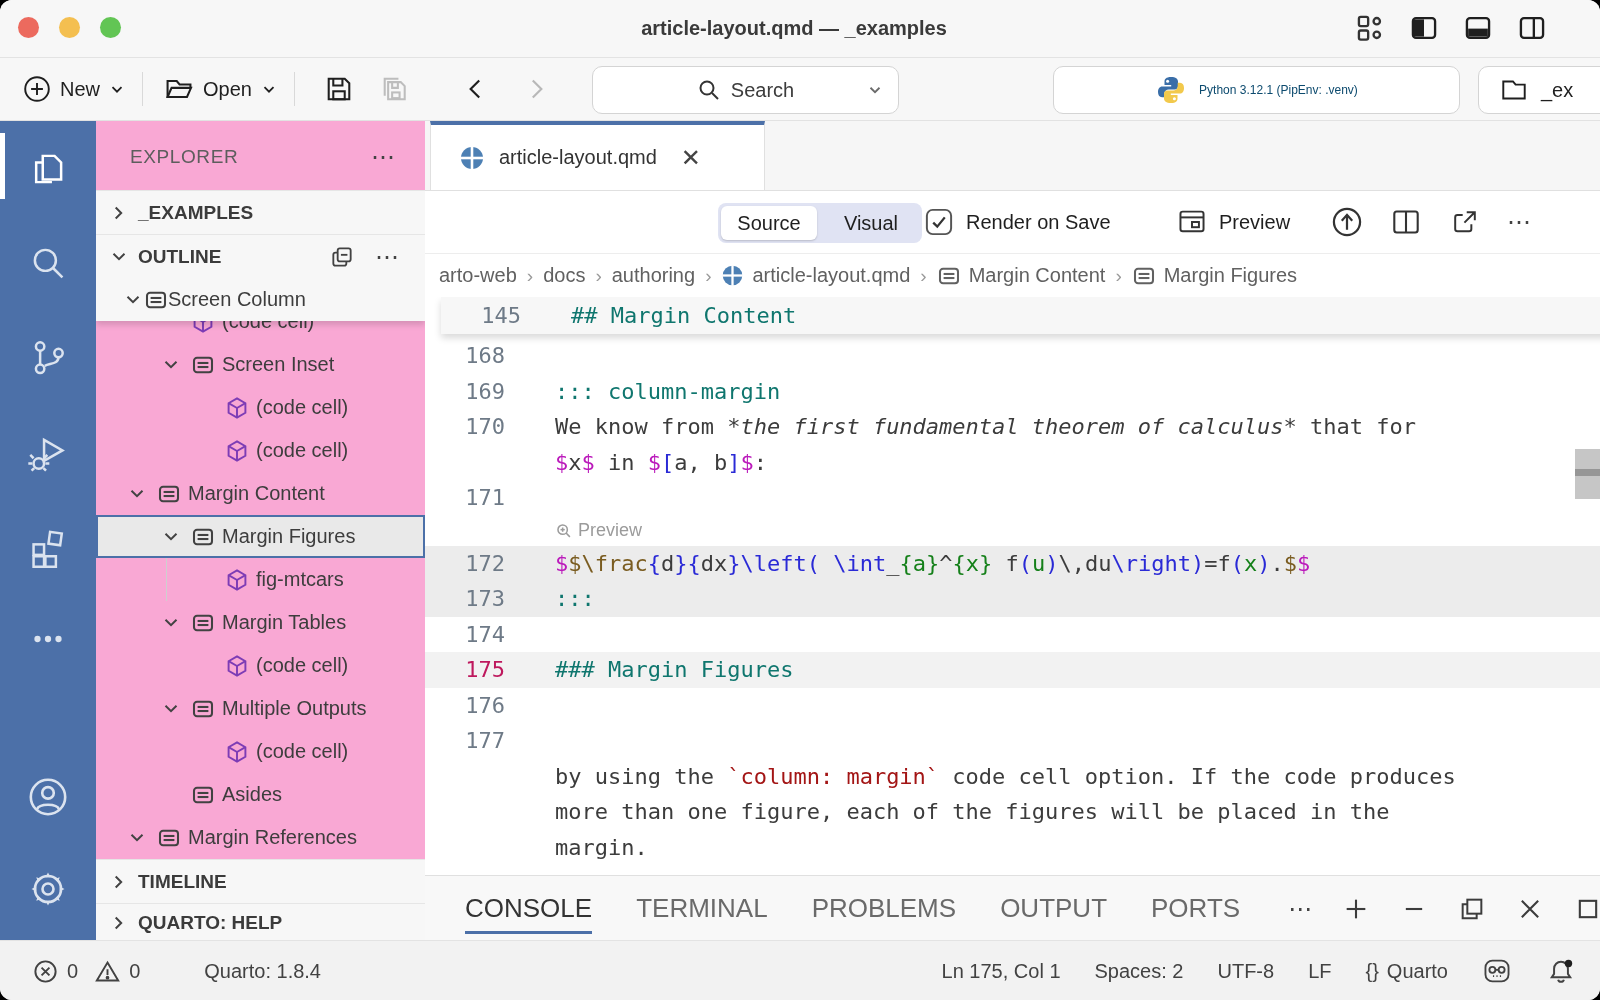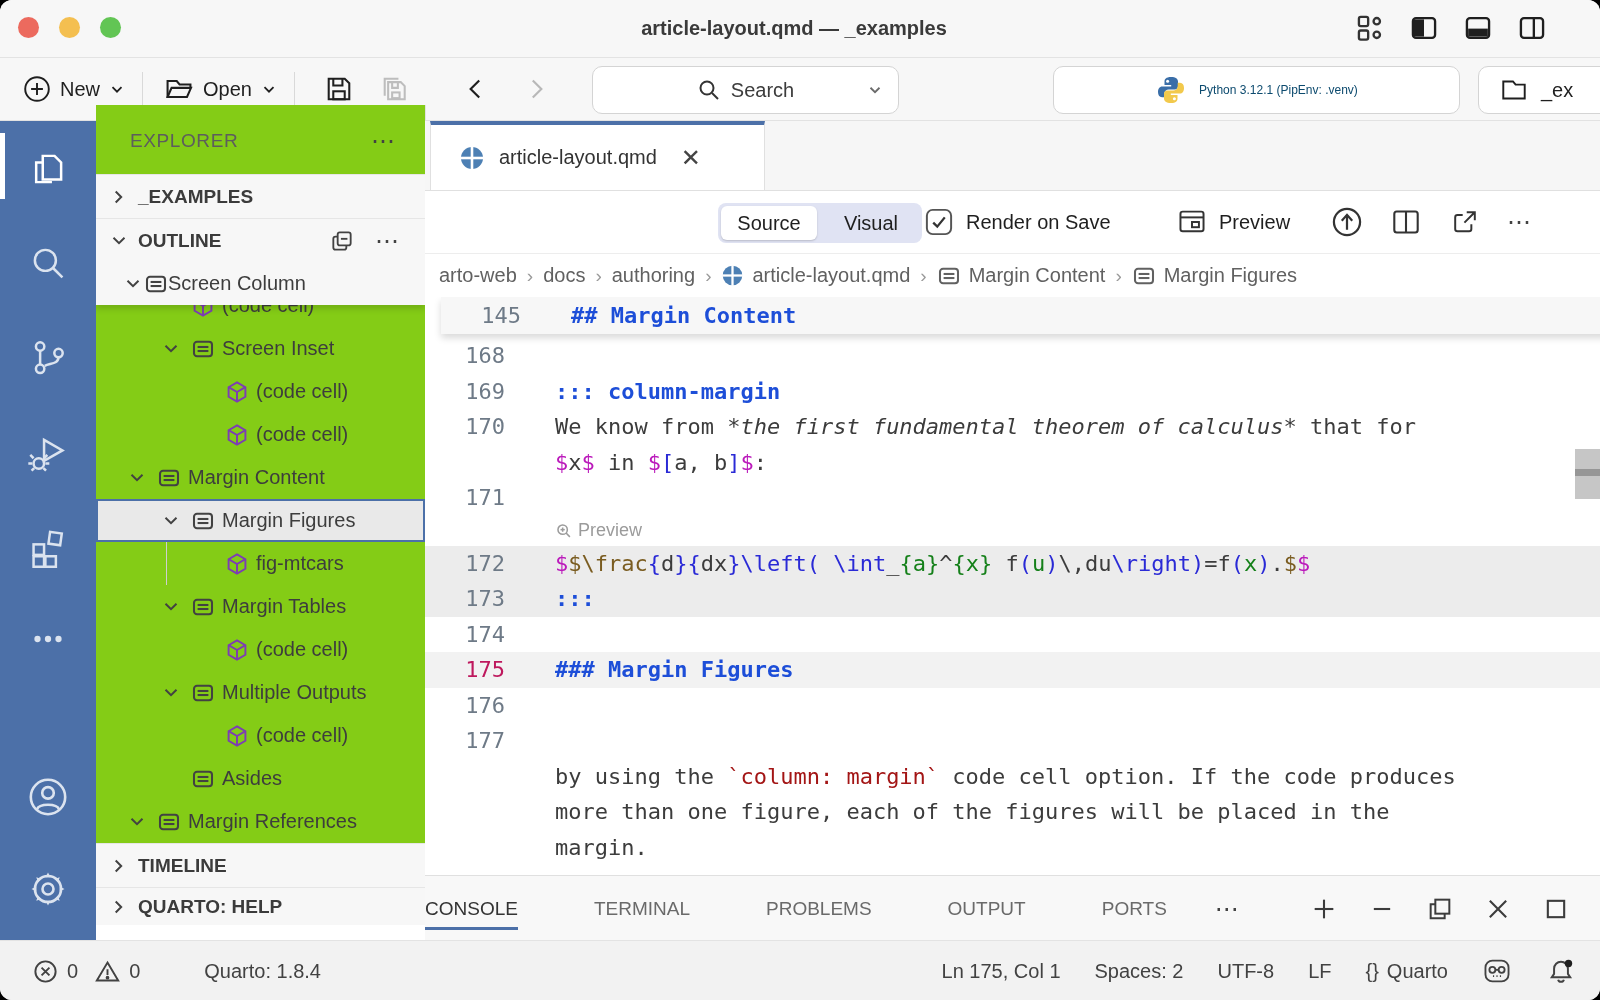--- a/index.html
+++ b/index.html
@@ -24,21 +24,21 @@
   .searchbox .chev{position:absolute;right:14px;top:14px;}
   .pybtn{position:absolute;left:1053px;top:8px;width:405px;height:46px;border:1px solid #d4d4d4;border-radius:10px;
          background:#fff;display:flex;align-items:center;justify-content:center;gap:12px;font-size:12px;color:#0c4a6e;}
   .wsbtn{position:absolute;left:1478px;top:8px;width:140px;height:46px;border:1px solid #d4d4d4;border-radius:10px;
          background:#fff;display:flex;align-items:center;padding-left:20px;gap:12px;font-size:20px;color:#1f1f1f;overflow:hidden;}
   
   .activitybar{position:absolute;left:0;top:121px;width:96px;height:819px;background:#4c70a8;}
   .act-item{position:absolute;left:0;width:96px;height:64px;display:flex;align-items:center;justify-content:center;}
   .act-active-bar{position:absolute;left:0;top:-4px;width:5px;height:66px;background:#fff;}
   
-  .sidebar{position:absolute;left:96px;top:105px;width:329px;height:819px;background:#84cc16;border-right:1px solid #e2e2e2;}
+  .sidebar{position:absolute;left:96px;top:121px;width:329px;height:819px;background:#f9a8d4;border-right:1px solid #e2e2e2;}
   .sb-header{position:absolute;left:0;top:14px;width:100%;height:44px;display:flex;align-items:center;}
   .sb-header .lbl{margin-left:34px;font-size:19px;letter-spacing:.6px;color:#5d5d5d;}
   .dots{margin-left:auto;margin-right:28px;font-size:24px;color:#424242;letter-spacing:2px;}
   .sb-section{position:absolute;left:0;width:100%;height:44px;border-top:1px solid #e6e6e6;display:flex;align-items:center;background:#f7f7f7;}
   .sb-section .chev{margin-left:12px;}
   .sb-section .lbl{margin-left:8px;font-size:19px;font-weight:700;color:#3b3b3b;}
   .outline-icons{margin-left:auto;margin-right:24px;display:flex;align-items:center;gap:20px;}
   .tree{position:absolute;left:0;top:157px;width:100%;height:581px;overflow:hidden;}
   .tree-list{position:absolute;top:22px;left:0;width:100%;}
   .trow{position:relative;height:43px;display:flex;align-items:center;font-size:20px;color:#3d3d3d;}
@@ -73,29 +73,29 @@
   .sticky-line{position:absolute;top:0;left:16px;width:100%;height:37px;background:#f7f7f7;z-index:2;
                box-shadow:0 4px 7px rgba(0,0,0,.15);display:flex;align-items:center;}
   .lines{position:absolute;top:41px;left:0;width:100%;}
   .lrow{display:flex;align-items:center;height:35.5px;}
   .lrow.lens{height:30px;}
   .gut{flex:0 0 130px;text-align:right;padding-right:50px;box-sizing:border-box;color:#6e7a87;}
   .gut.active{color:#be185d;}
   .ltxt{white-space:pre;}
   .bg-math{background:#ececec;}
   .bg-cur{background:#f2f2f2;}
-  .c-t{color:#3c3c3c}.c-md{color:#1d4ed8;font-weight:700}.c-it{color:#3c3c3c;font-style:italic}
+  .c-t{color:#3c3c3c}.c-md{color:#0f766e;font-weight:400}.c-it{color:#3c3c3c;font-style:italic}
   .c-dlr{color:#bb1abb}.c-olv{color:#7a5c20}.c-blu{color:#2a2ad6}.c-grn{color:#15801a}.c-red{color:#a31515}
   .lens-inner{display:flex;align-items:center;gap:6px;color:#9b9b9b;font-family:"Liberation Sans",sans-serif;font-size:18px;margin-left:130px;}
   .scrollthumb{position:absolute;right:0;top:152px;width:25px;height:50px;background:#c6c6c6;}
   .scrollmark{position:absolute;right:0;top:172px;width:25px;height:7px;background:#969696;}
   
   .panel{position:absolute;left:425px;top:875px;width:1175px;height:65px;background:#f8f8f8;border-top:1px solid #e0e0e0;
          display:flex;align-items:center;}
-  .ptabs{display:flex;align-items:center;gap:76px;font-size:19px;color:#6a6a6a;}
+  .ptabs{display:flex;align-items:center;gap:44px;margin-left:40px;font-size:26px;color:#6a6a6a;}
   .ptab{position:relative;padding:18px 0;}
   .ptab.on{color:#333;}
   .ptab.on::after{content:"";position:absolute;left:0;right:0;bottom:8px;height:3px;background:#4c70a8;}
   .pactions{margin-left:auto;margin-right:30px;display:flex;align-items:center;gap:30px;}
   
   .statusbar{position:absolute;left:0;top:940px;width:1600px;height:60px;background:#f2f2f2;border-top:1px solid #e3e3e3;
              display:flex;align-items:center;font-size:20px;color:#424242;}
   .st-item{display:flex;align-items:center;gap:8px;margin-right:28px;}
   .st-left{display:flex;align-items:center;margin-left:32px;}
   .st-right{display:flex;align-items:center;margin-left:auto;margin-right:24px;gap:34px;}

